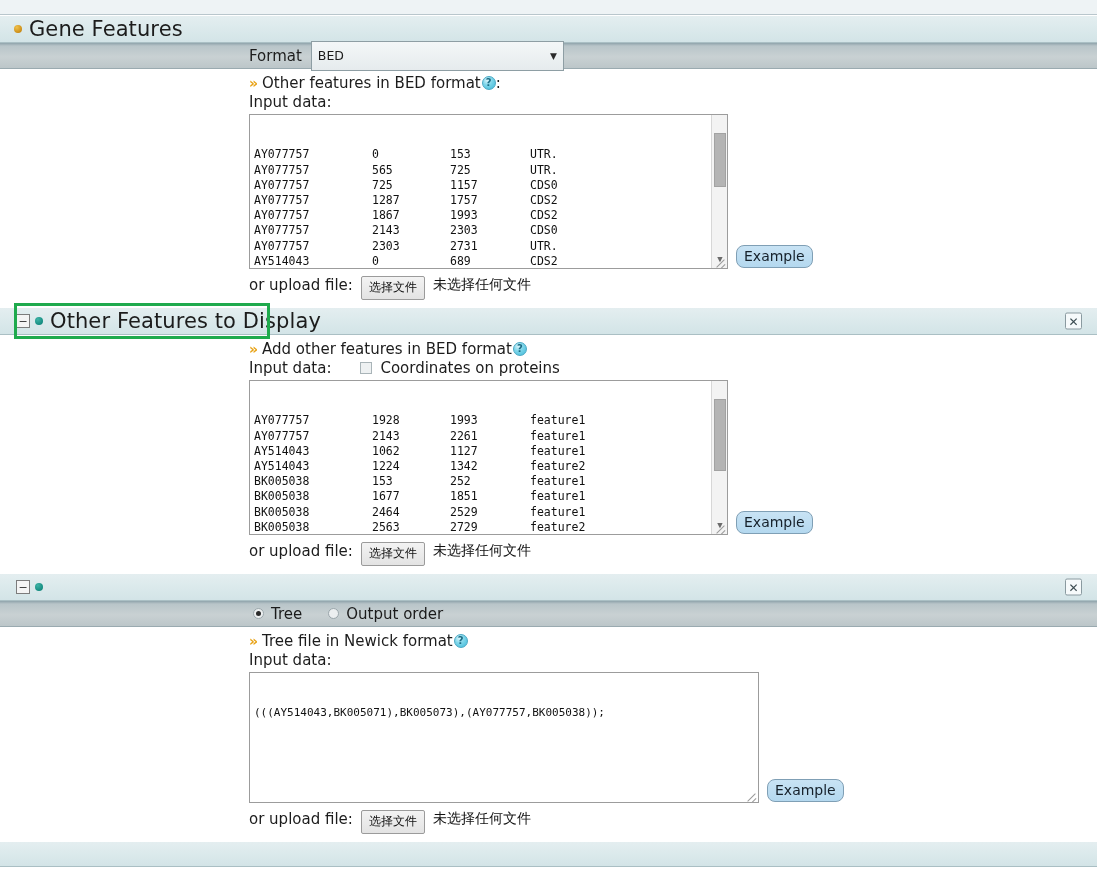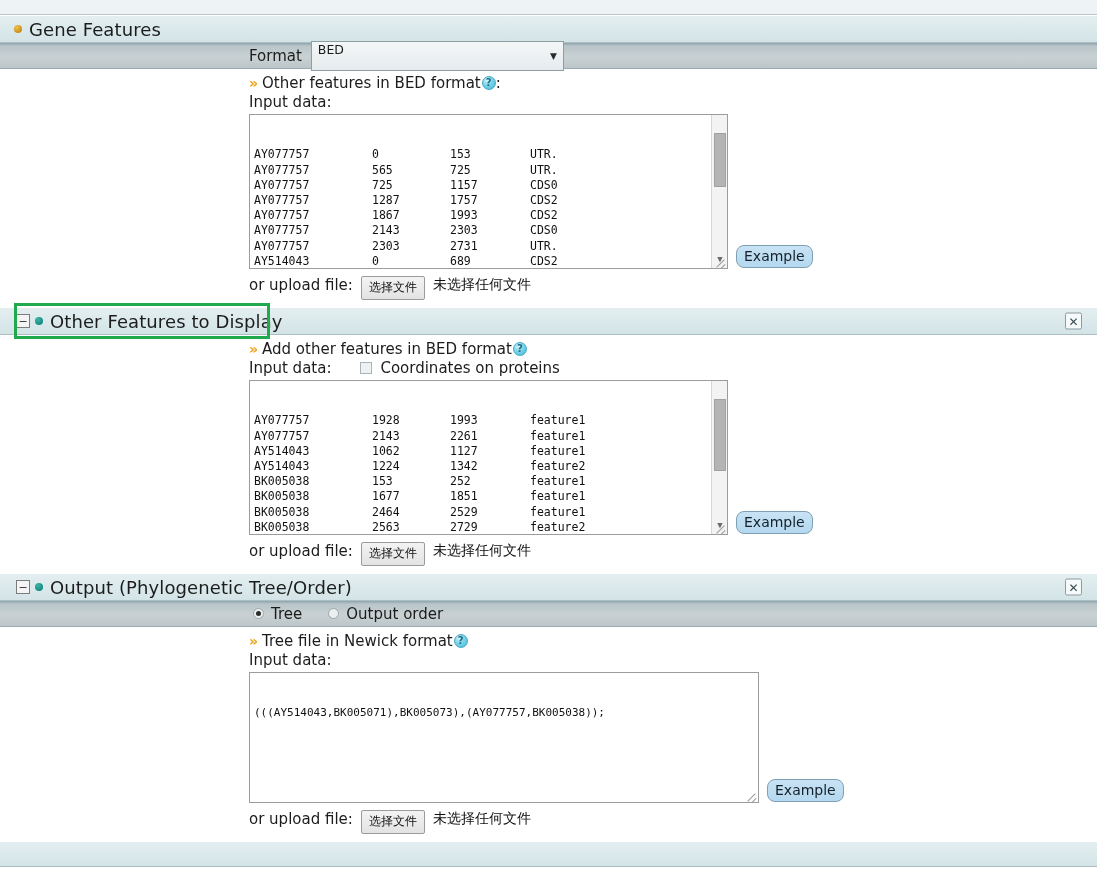--- a/index.html
+++ b/index.html
@@ -60,21 +60,21 @@
     margin-right: 7px;
     flex: 0 0 auto;
   }
   .dot-orange {
     background: radial-gradient(circle at 35% 30%, #f0c14b 0%, #c98a14 75%, #a06f0c 100%);
   }
   .dot-teal {
     background: radial-gradient(circle at 35% 30%, #3fb3a6 0%, #118a7e 75%, #0b6a60 100%);
   }
   .section-bar .sec-title {
-    font-size: 18px;
+    font-size: 21px;
     color: #1c1c1c;
     letter-spacing: 0.1px;
     white-space: nowrap;
   }
   .section-bar.no-collapse .dot { margin-left: 14px; }
 
   
   .hl-ring {
     position: absolute;
     border: 3px solid #1faa4d;
@@ -301,21 +301,21 @@
   }
   .file-status { font-size: 14px; color: #101010; }
 
   
   .select {
     background: linear-gradient(to bottom, #f4f7f8 0%, #e6ebed 100%);
     border: 1px solid #8e9ea4;
     box-sizing: border-box;
     height: 30px;
     display: flex;
-    align-items: flex-start;
+    align-items: center;
     font-size: 12.5px;
     color: #1b1b1b;
     padding-left: 6px;
     position: relative;
     cursor: pointer;
     font-family: "DejaVu Sans", "Liberation Sans", sans-serif;
   }
   .select .caret {
     position: absolute;
     right: 6px;
@@ -454,21 +454,20 @@
   <div class="upload-row">
     <span>or upload file:</span>
     <button class="file-btn">选择文件</button>
     <span class="file-status">未选择任何文件</span>
   </div>
 </div>
 
 <div class="section-bar">
   <span class="collapse-box">−</span>
   <span class="dot dot-teal"></span>
-  <span class="sec-title">Output (Phylogenetic Tree/Order)</span>
   <span class="close-x">✕</span>
 </div>
 
 <div class="gray-band">
   <div class="radio-row">
     <span class="radio on"></span>
     <span>Tree</span>
     <span class="radio-gap"></span>
     <span class="radio"></span>
     <span>Output order</span>

